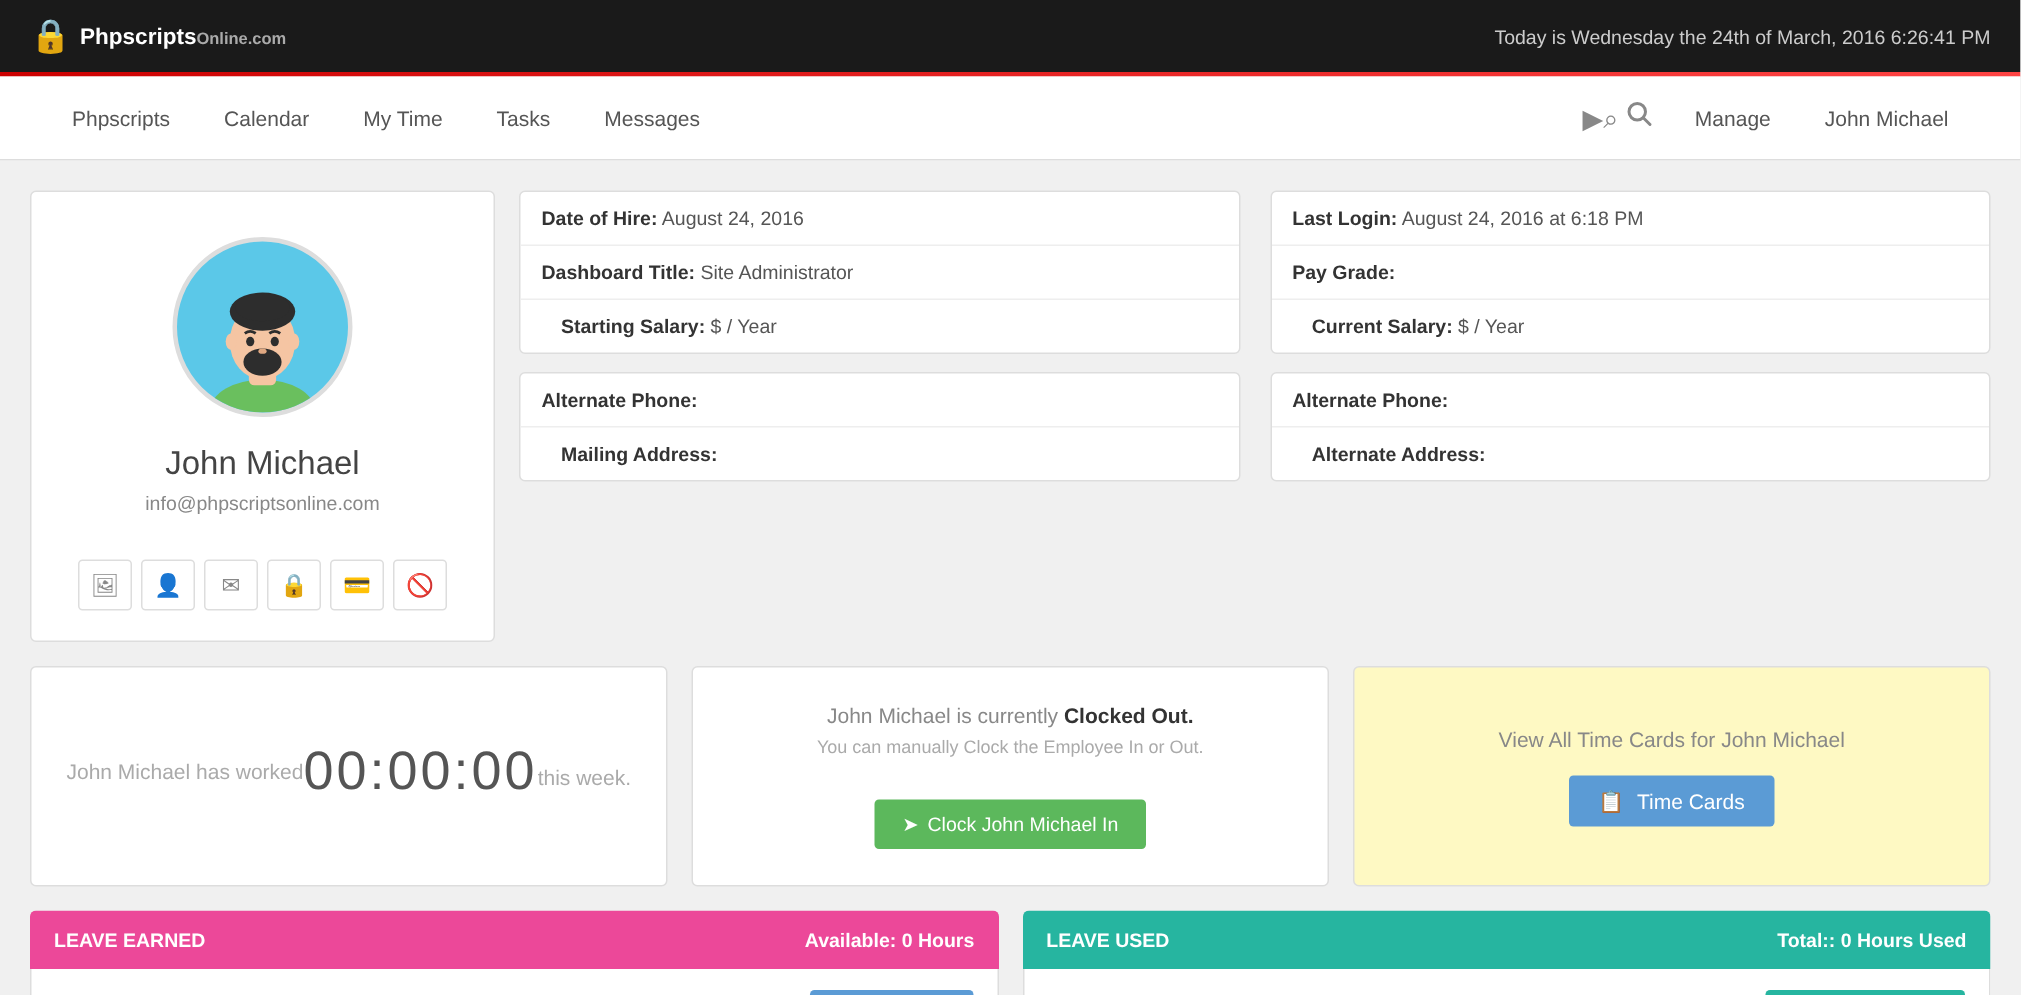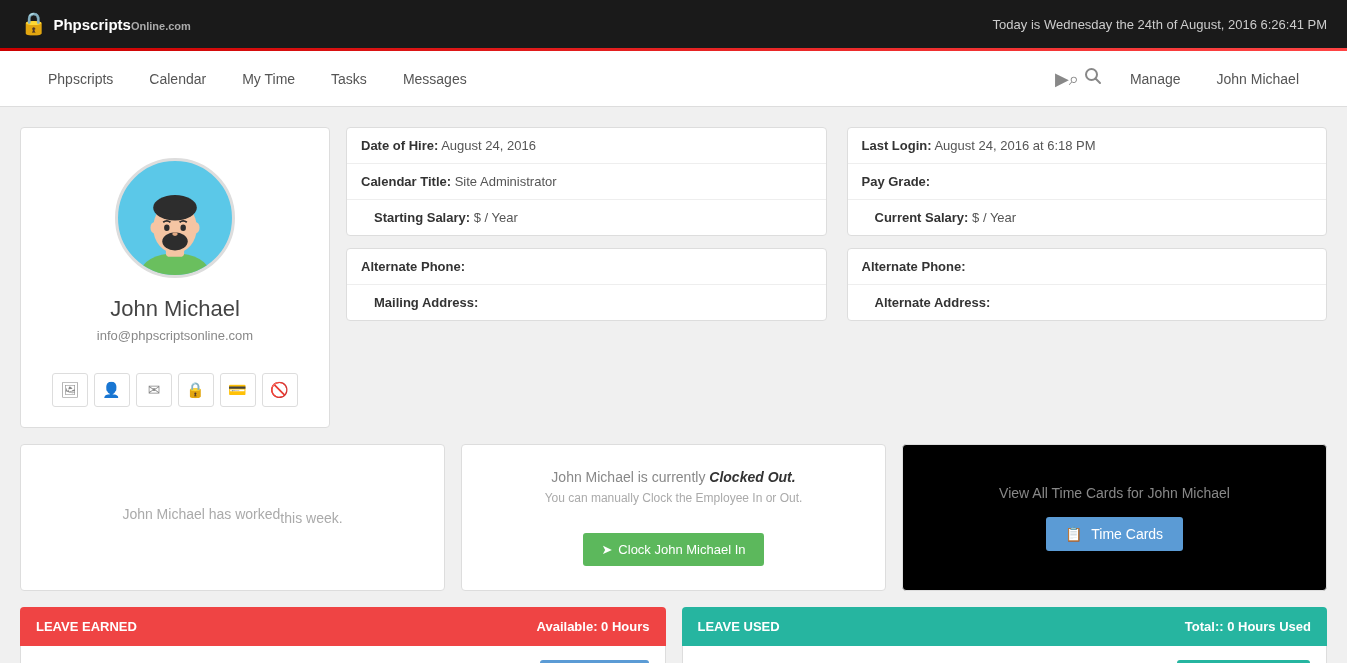--- a/index.html
+++ b/index.html
@@ -222,42 +222,41 @@
       padding: 24px 20px;
       text-align: center;
     }
     .clock-card .clock-status {
       font-size: 14px;
       color: #888;
       margin-bottom: 6px;
     }
     .clock-card .clock-status strong {
       color: #333;
-      font-style: italic;
     }
     .clock-card .clock-sub {
       font-size: 12px;
       color: #aaa;
       margin-bottom: 28px;
     }
     .btn-clock-in {
       background: #5cb85c;
       color: #fff;
       border: none;
       border-radius: 3px;
       padding: 9px 18px;
       font-size: 13px;
       cursor: pointer;
       display: flex;
       align-items: center;
       gap: 6px;
     }
 
     .timecards-card {
-      background: #000000;
+      background: #fef9c3;
       border: 1px solid #ddd;
       border-radius: 4px;
       flex: 1;
       display: flex;
       flex-direction: column;
       align-items: center;
       justify-content: center;
       padding: 24px 20px;
       text-align: center;
     }
@@ -292,21 +291,21 @@
     }
     .leave-header {
       display: flex;
       align-items: center;
       justify-content: space-between;
       padding: 12px 16px;
       color: #fff;
       font-size: 13px;
       font-weight: 600;
     }
-    .leave-earned-header { background: #ef4444; }
+    .leave-earned-header { background: #ec4899; }
     .leave-used-header { background: #26b5a0; }
     .leave-body {
       background: #fff;
       border: 1px solid #ddd;
       border-top: none;
       min-height: 60px;
       display: flex;
       align-items: center;
       justify-content: flex-end;
       padding: 14px 16px;
@@ -339,21 +338,21 @@
 </head>
 <body>
 
 <div class="topbar">
   <div class="topbar-logo">
     <span class="lock-icon">🔒</span>
     <span class="brand-text">
       <span>Phpscripts</span><span class="brand-sub">Online.com</span>
     </span>
   </div>
-  <div class="topbar-datetime">Today is Wednesday the 24th of August, 2016   6:26:41 PM</div>
+  <div class="topbar-datetime">Today is Wednesday the 24th of March, 2016   6:26:41 PM</div>
 </div>
 
 <div class="red-line"></div>
 
 <nav>
   <a class="nav-item">Phpscripts</a>
   <a class="nav-item">Calendar</a>
   <a class="nav-item">My Time</a>
   <a class="nav-item">Tasks</a>
   <a class="nav-item">Messages</a>
@@ -414,21 +413,21 @@
 
     <div class="info-section">
       <div class="info-row">
 
         <div class="info-card">
           <div class="info-field">
             <strong>Date of Hire:</strong>
             <span>August 24, 2016</span>
           </div>
           <div class="info-field">
-            <strong>Calendar Title:</strong>
+            <strong>Dashboard Title:</strong>
             <span>Site Administrator</span>
           </div>
           <div class="info-field">
             <strong>Starting Salary:</strong>
             <span>$ / Year</span>
           </div>
         </div>
 
         <div class="info-card">
           <div class="info-field">
@@ -464,20 +463,21 @@
           </div>
         </div>
       </div>
     </div>
   </div>
 
   <div class="bottom-row">
 
     <div class="stat-card">
       <div class="worked-text">John Michael has worked</div>
+      <div class="time-display">00:00:00</div>
       <div class="week-text">this week.</div>
     </div>
 
     <div class="clock-card">
       <div class="clock-status">
         <span>John Michael is currently </span><strong>Clocked Out.</strong>
       </div>
       <div class="clock-sub">You can manually Clock the Employee In or Out.</div>
       <button class="btn-clock-in">
         <span>➤</span>

